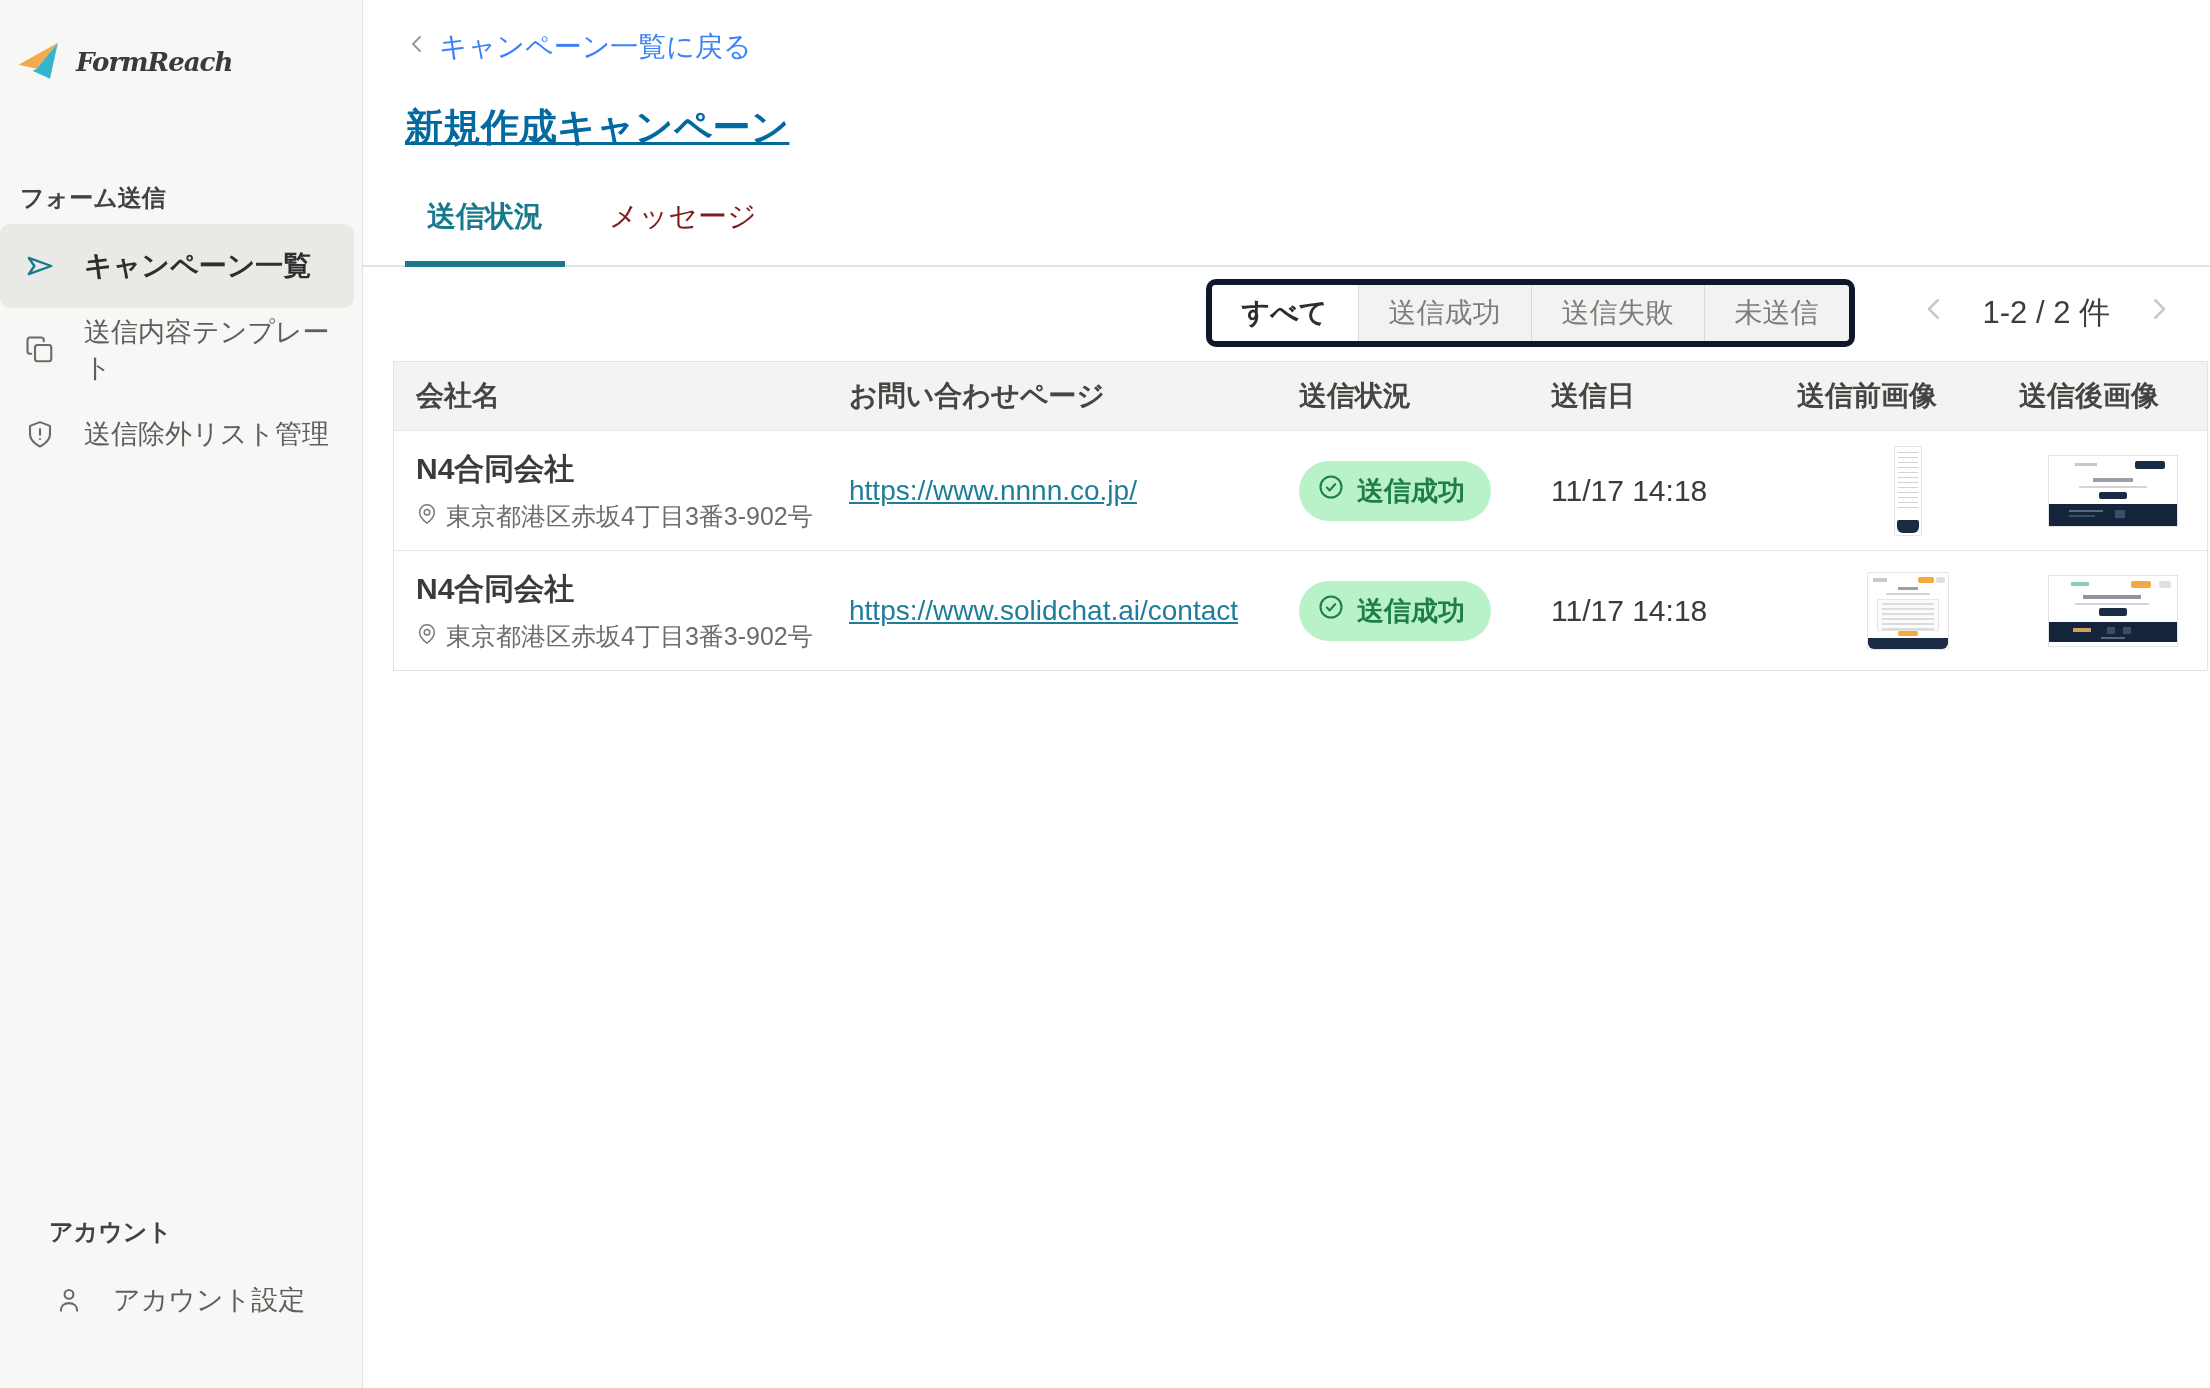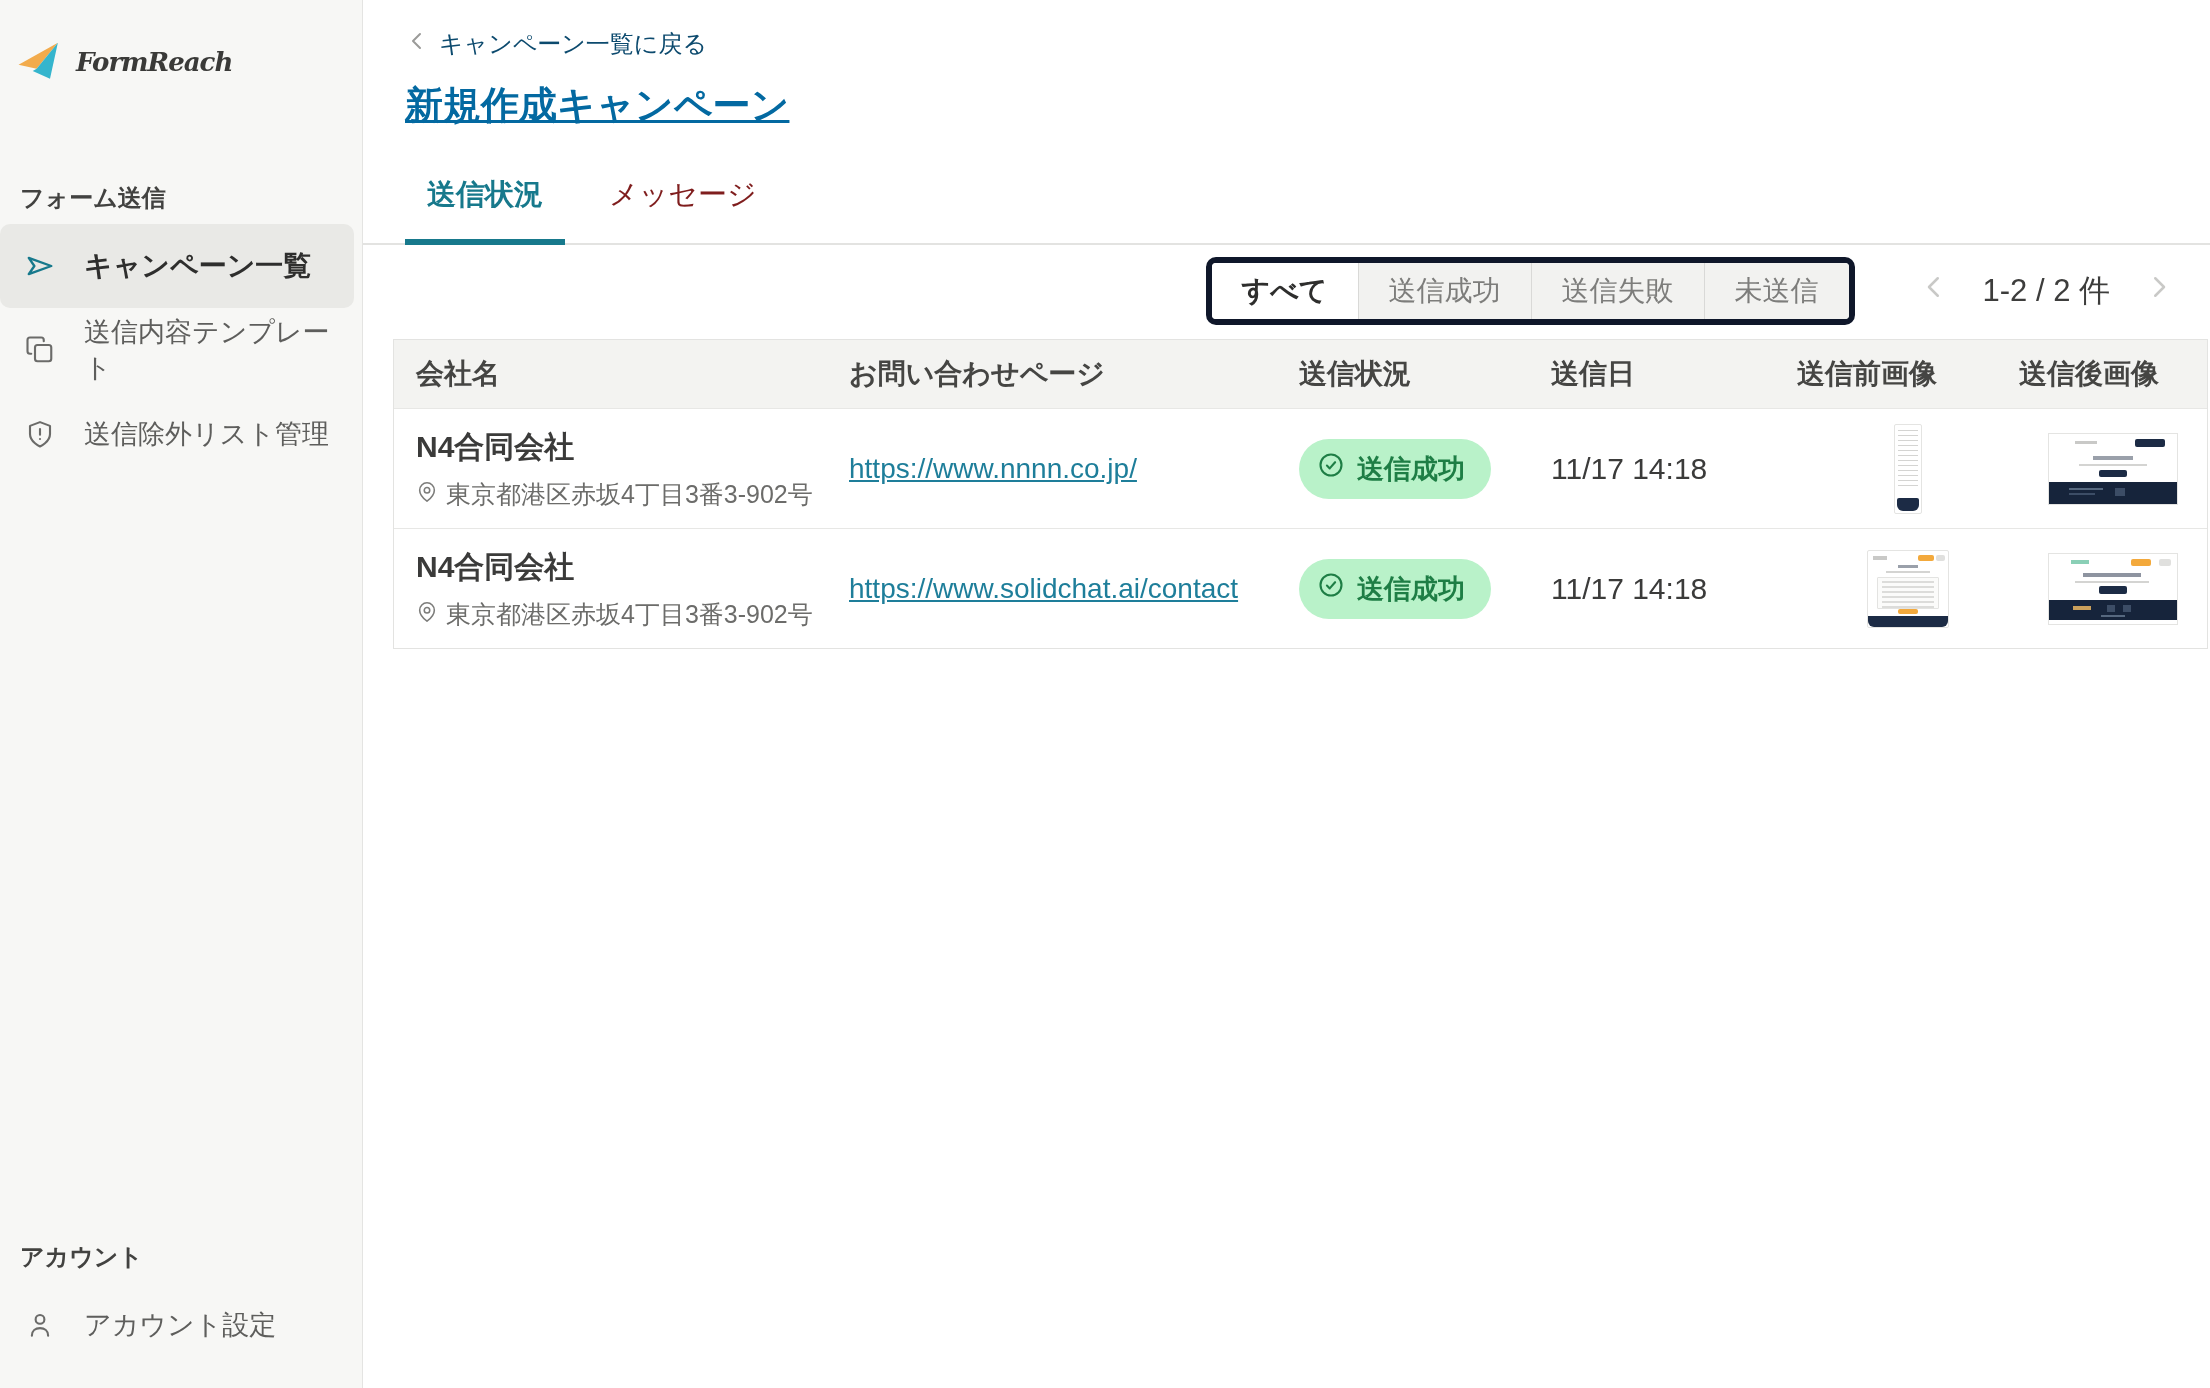--- a/index.html
+++ b/index.html
@@ -14,26 +14,26 @@
              font-size:26px;color:#3a3a38;letter-spacing:-1px;}
   .nav{margin-top:52px;display:flex;flex-direction:column;}
   .nav-item{display:flex;align-items:center;gap:28px;height:84px;padding-left:24px;
             font-size:27px;color:#5e5e5c;cursor:pointer;border-radius:10px;margin-right:8px;}
   .nav-item .ni{width:32px;height:32px;flex:0 0 32px;display:flex;align-items:center;justify-content:center;}
   .nav-item svg{stroke:#6b6b69;}
   .nav-item.active{background:#e9e9e6;color:#2e2e2d;font-weight:bold;font-size:28px;}
   .nav-item.active svg{stroke:#17798c;}
   .nav-section-label{font-size:24px;font-weight:bold;color:#424240;padding-left:20px;
                      margin-top:42px;margin-bottom:10px;}
-  .sidebar-bottom{margin-top:auto;padding-bottom:21px;}
+  .sidebar-bottom{margin-top:auto;padding-bottom:46px;margin-left:29px;}
 
   
   .main{flex:1;display:flex;flex-direction:column;box-sizing:border-box;padding:0;}
-  .back-link{display:flex;align-items:center;gap:10px;margin:28px 0 0 42px;font-size:24px;
-             color:#0c4a6e;cursor:pointer;width:max-content;}
+  .back-link{display:flex;align-items:center;gap:10px;margin:28px 0 16px 42px;font-size:28px;
+             color:#3b82f6;cursor:pointer;width:max-content;}
   .back-link svg{stroke:#9b9b99;}
   .page-title{margin:20px 0 0 42px;font-size:38px;font-weight:bold;color:#0369a1;text-decoration:underline;}
 
   .tabs{display:flex;margin-top:44px;padding-left:42px;border-bottom:2px solid #e3e3e1;}
   .tab{padding:0 22px 24px 22px;margin-right:22px;font-size:29px;color:#7f1d1d;cursor:pointer;
        border-bottom:6px solid transparent;margin-bottom:-2px;}
   .tab.active{color:#17798c;font-weight:bold;border-bottom-color:#17798c;}
 
   .toolbar{display:flex;align-items:center;justify-content:flex-end;margin-top:16px;
            padding-right:36px;gap:64px;height:60px;}

